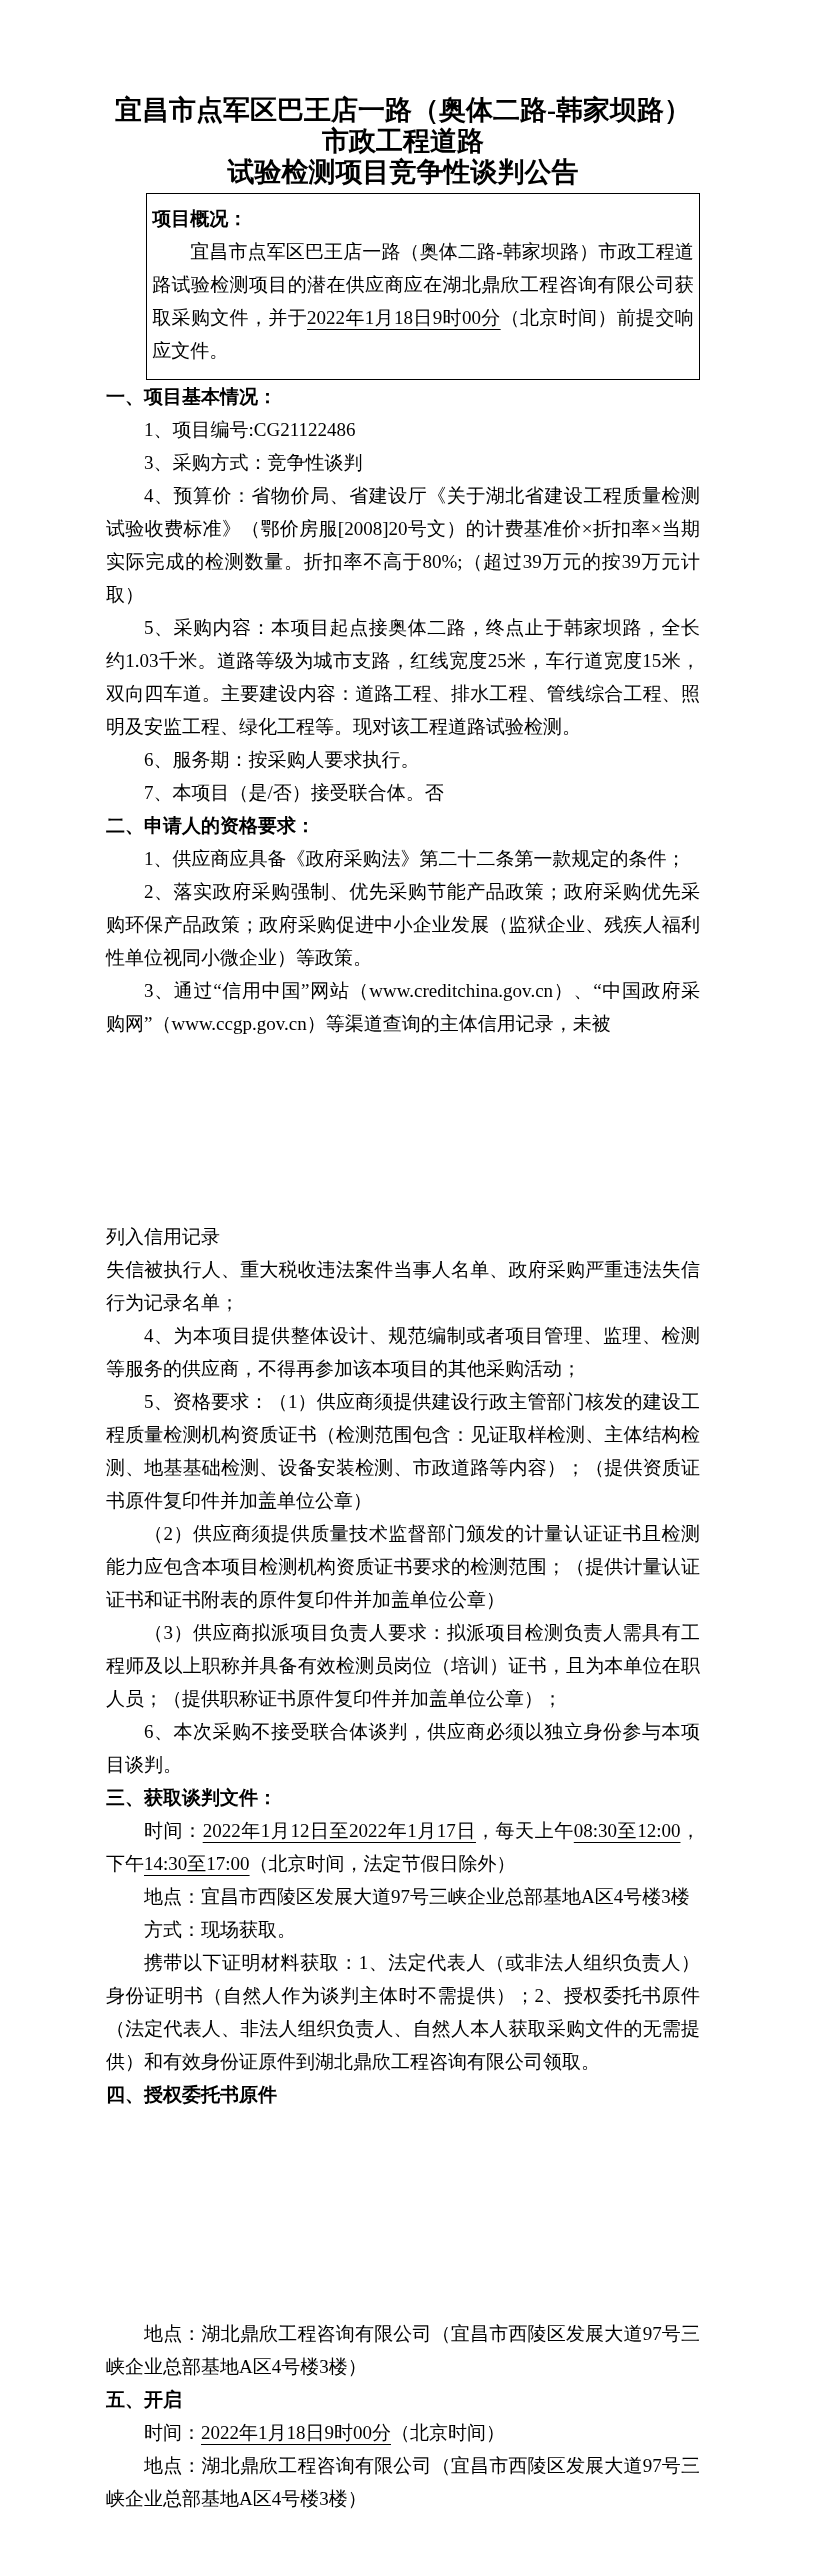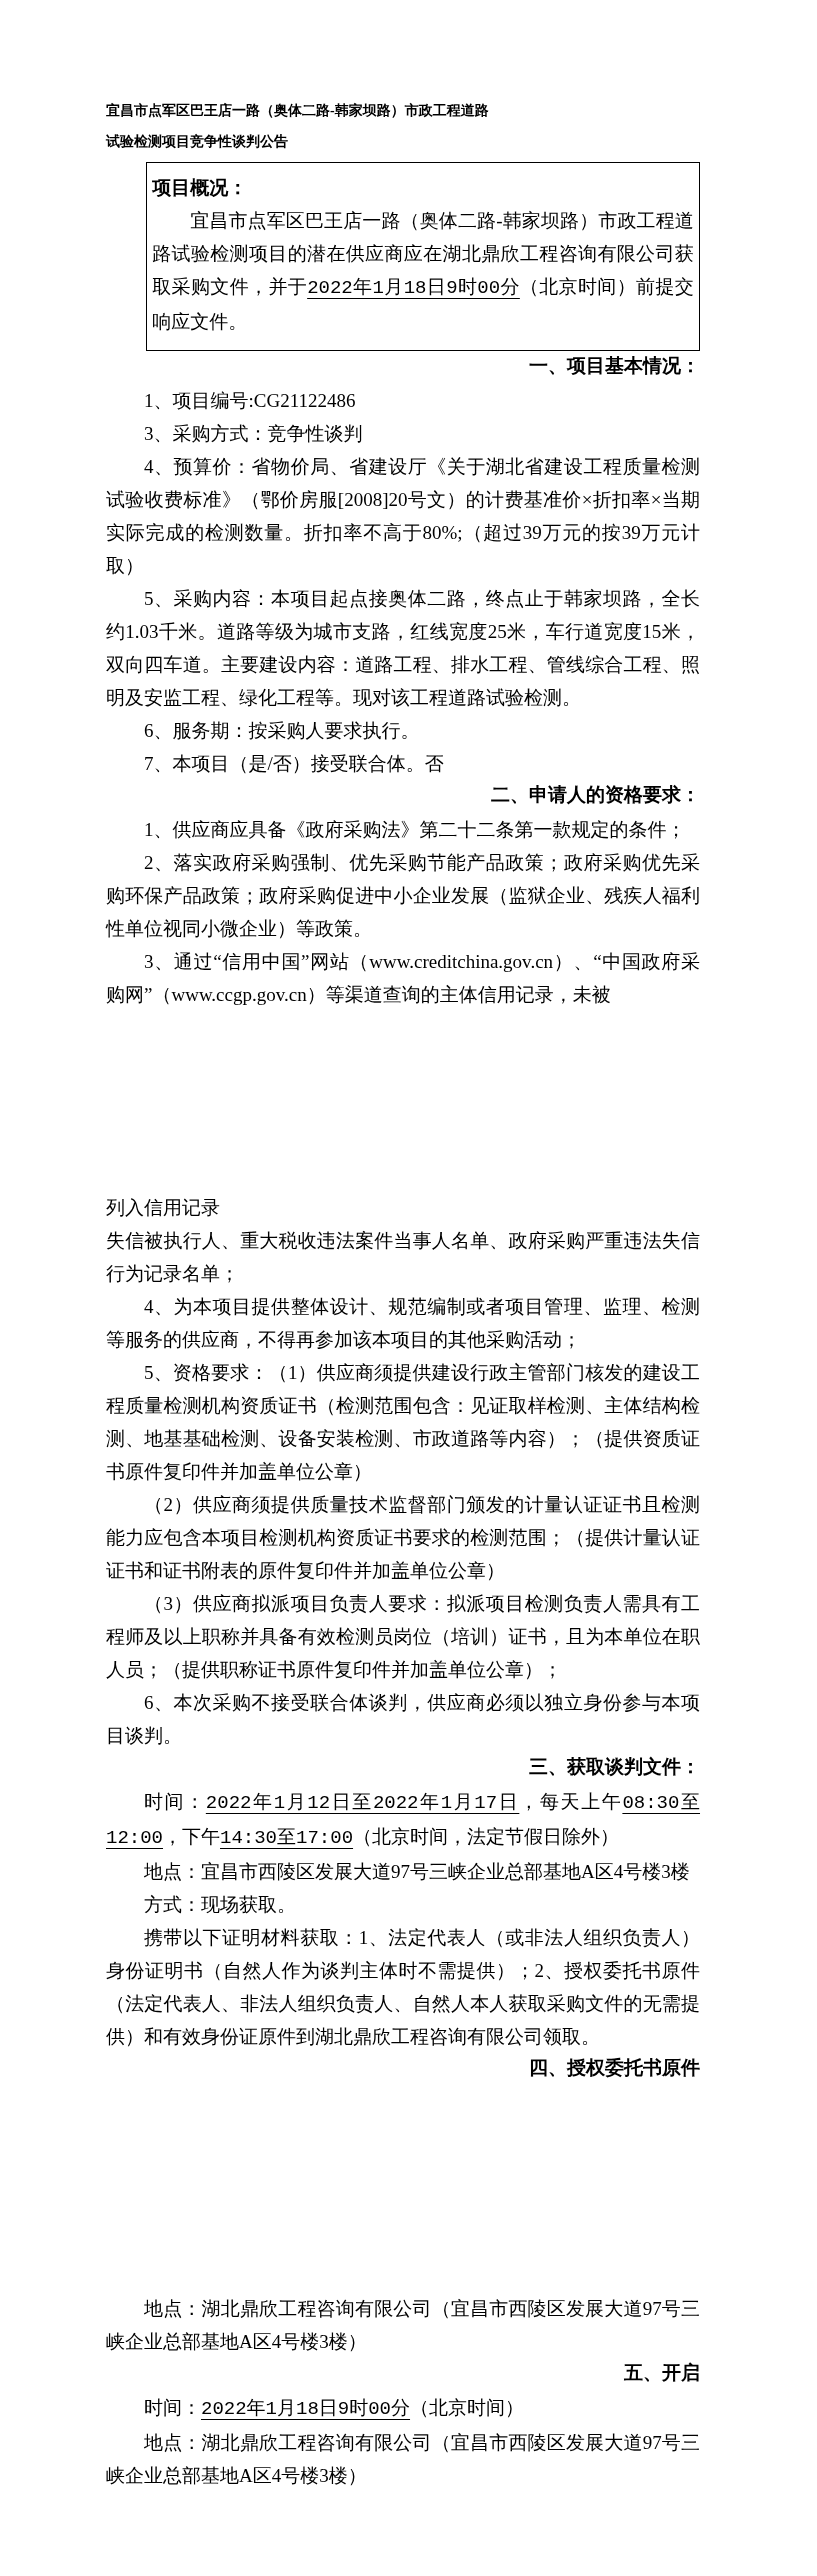--- a/index.html
+++ b/index.html
@@ -1,28 +1,28 @@
 <!DOCTYPE html>
 <html style="font-size:8.2px"><head>
 <meta charset="utf-8">
 <style>
   html,body{margin:0;padding:0;background:#ffffff;}
   body{
     width:818px;height:3470px;overflow:hidden;color:#000;
     font-family:"Liberation Serif","DejaVu Serif",serif;
   }
   .page{padding:95px 118px 0 106px;}
-  .doc-title{font-size:14px;font-weight:bold;line-height:31px;text-align:left;}
+  .doc-title{font-size:27px;font-weight:bold;line-height:31px;text-align:center;}
   .overview-box{border:1.5px solid #000;margin-top:5.2px;padding:8.2px 5.2px 11.3px 5.2px;margin-left:40px;}
   .line{font-size:19px;line-height:33px;text-align:justify;text-justify:inter-ideograph;}
   .olabel{font-size:19px;line-height:33px;font-weight:bold;}
-  .heading{font-size:19px;line-height:33px;font-weight:bold;text-align:right;font-family:Liberation Mono, monospace;}
+  .heading{font-size:19px;line-height:33px;font-weight:bold;text-align:left;}
   .indent{text-indent:2em;}
   .gap{width:100%;}
-  .u{text-decoration:underline;text-underline-offset:4.6px;text-decoration-thickness:1px;font-family:Liberation Mono, monospace;}
+  .u{text-decoration:underline;text-underline-offset:4.6px;text-decoration-thickness:1px;}
 </style>
 </head>
 <body>
 
 <div class="page">
 
   <div class="doc-title">
     <div>宜昌市点军区巴王店一路（奥体二路-韩家坝路）市政工程道路</div>
     <div>试验检测项目竞争性谈判公告</div>
   </div>

